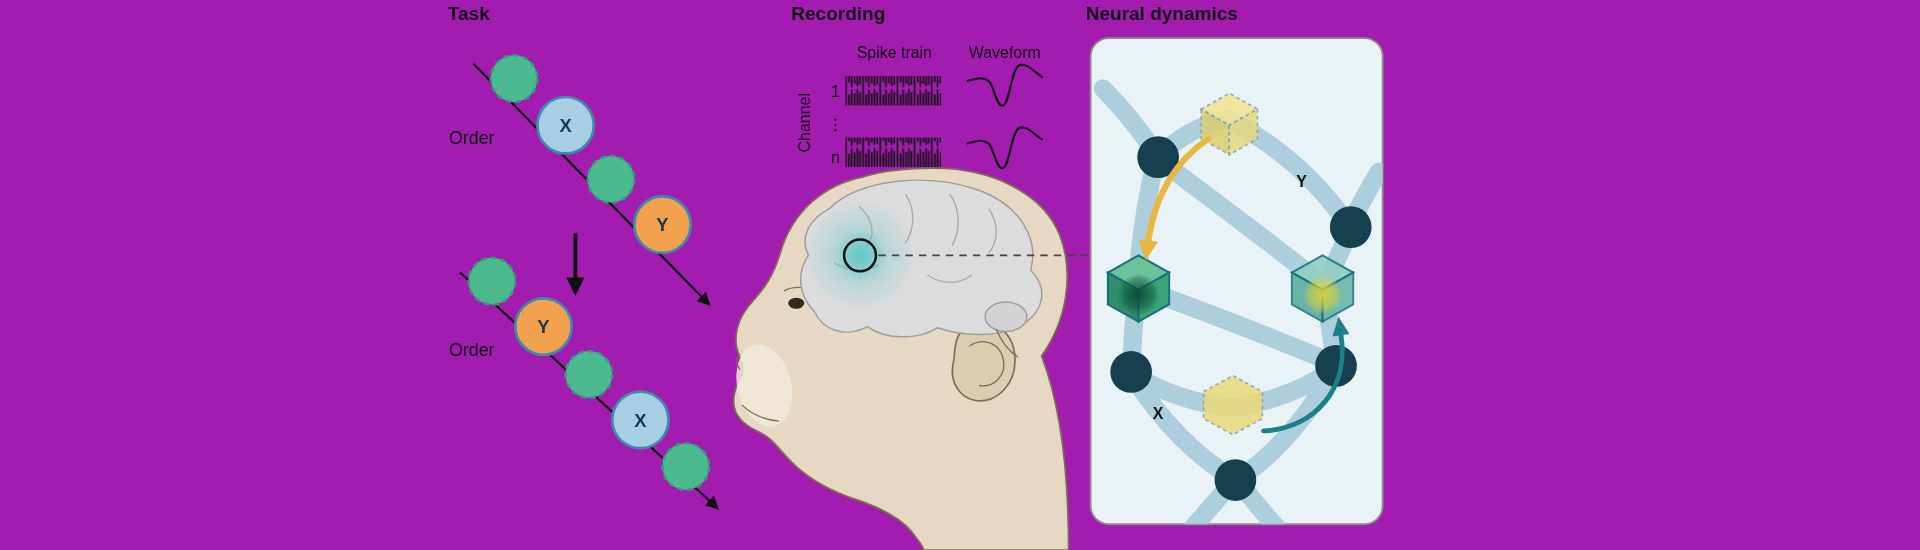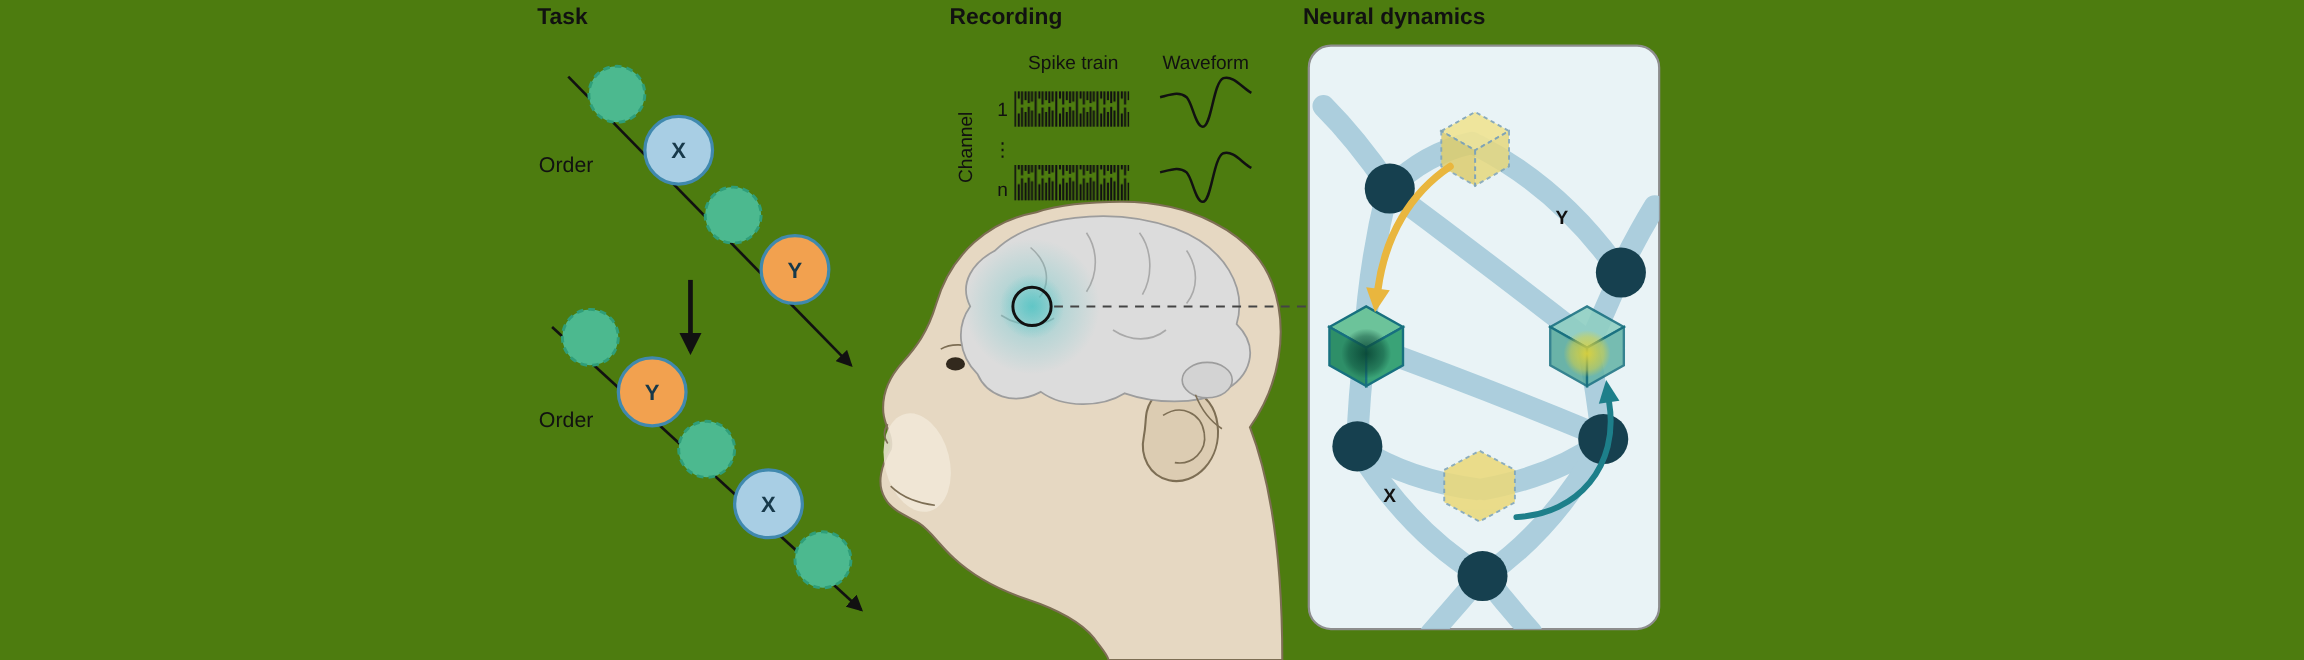--- a/index.html
+++ b/index.html
@@ -1,16 +1,16 @@
 <!DOCTYPE html>
 <html><head>
 <meta charset="utf-8">
 <style>
   html,body{margin:0;padding:0;background:#fff}
-  .canvas{position:relative;width:1920px;height:550px;background:#4d7c0f;overflow:hidden}
+  .canvas{position:relative;width:1920px;height:550px;background:#a21caf;overflow:hidden}
   .canvas > svg{position:absolute;left:0;top:0;display:block}
   text{font-family:"Liberation Sans","DejaVu Sans",sans-serif;fill:#111}
   .t-title{font-size:15.5px;font-weight:bold}
   .t-label{font-size:14.5px}
   .t-axis{font-size:13px}
   .t-stim{font-size:15px;font-weight:bold;fill:#17394a}
   .t-state{font-size:13px;font-weight:bold}
   .ln{stroke:#111;stroke-width:1.8;fill:none}
   .lnb{stroke:#111;stroke-width:3.2;fill:none}
   .wave{stroke:#111;stroke-width:1.7;fill:none}

